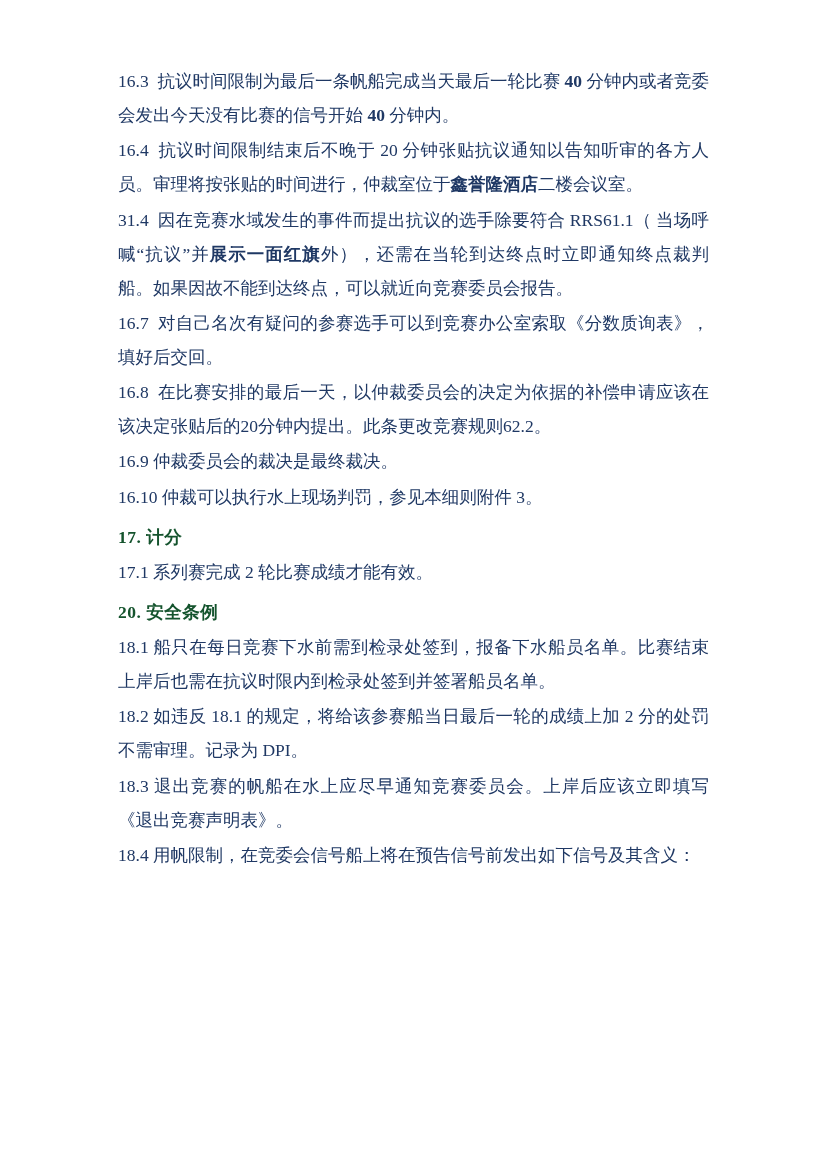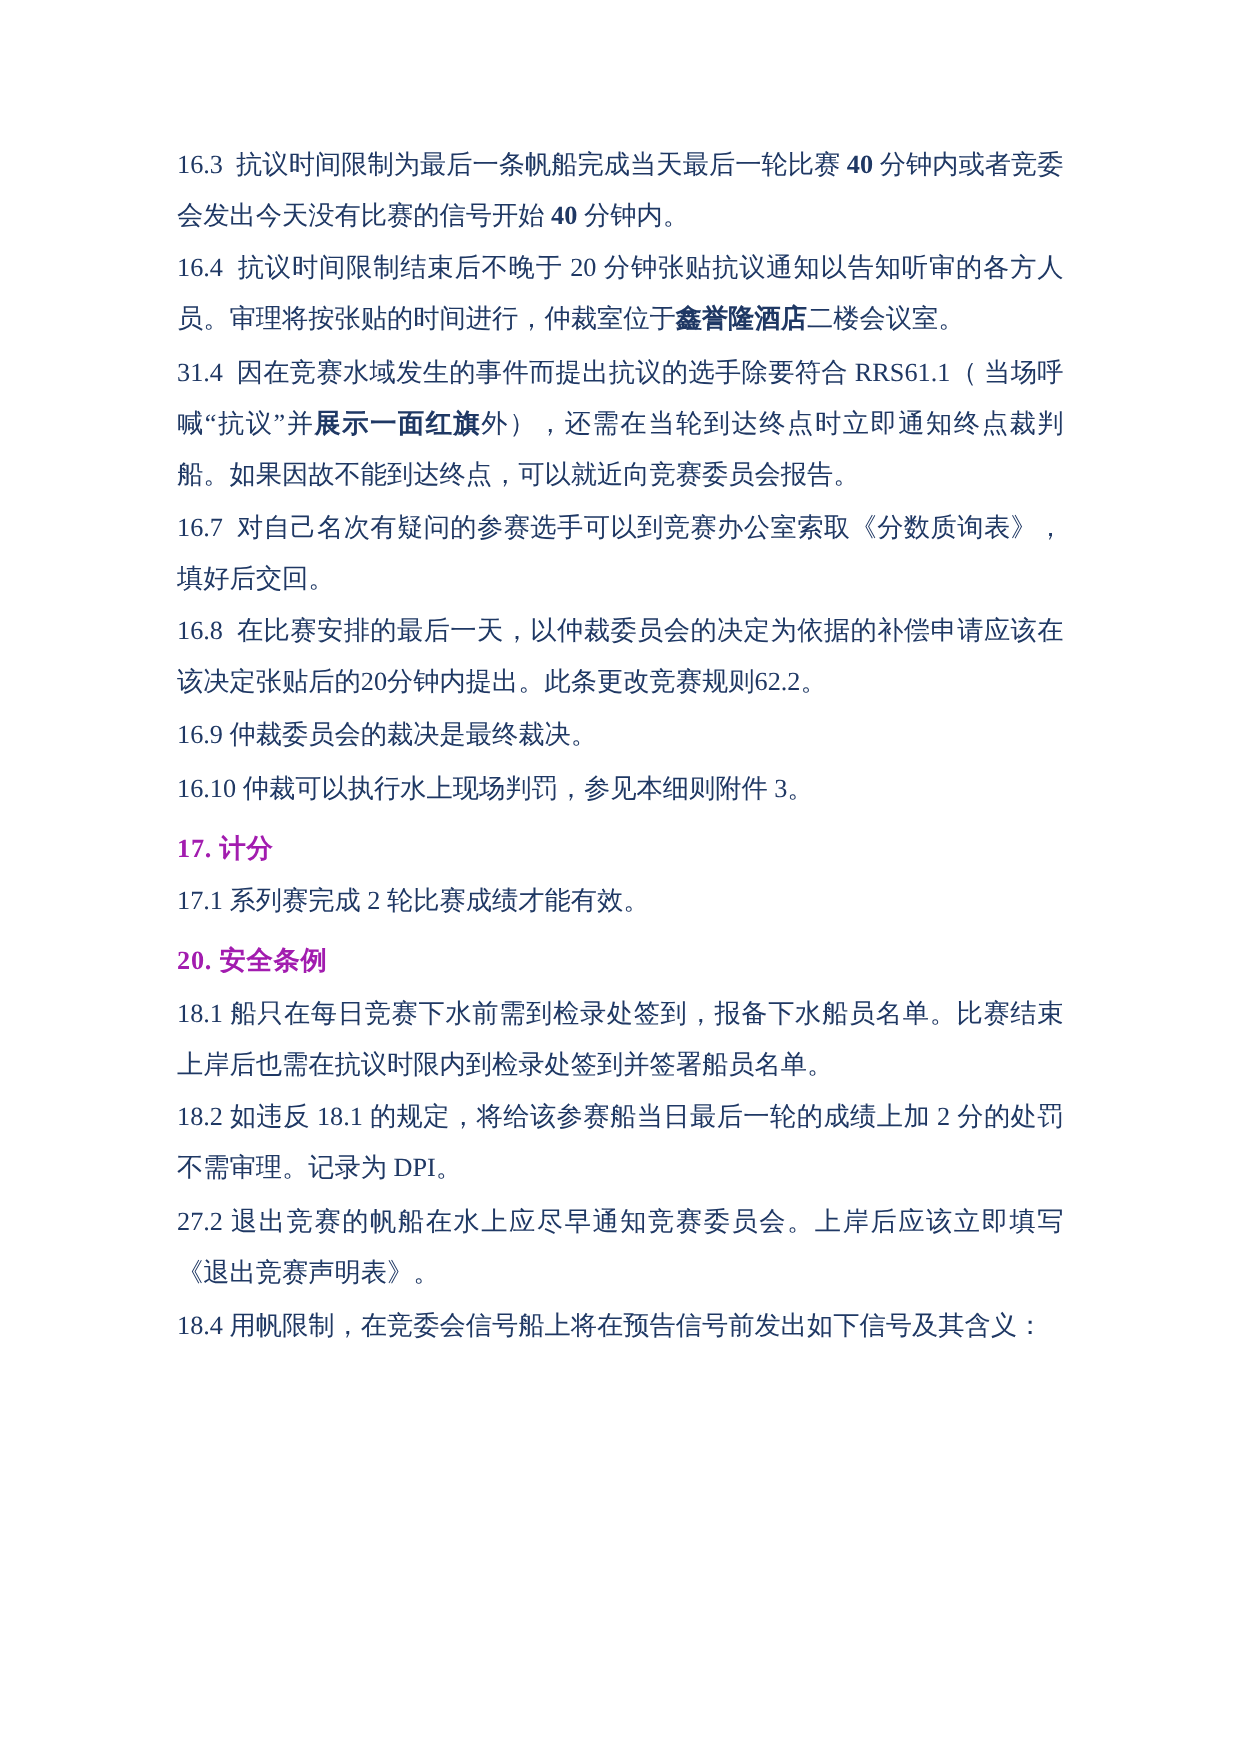--- a/index.html
+++ b/index.html
@@ -9,40 +9,40 @@
   }
   body {
     font-family: "Liberation Serif", "DejaVu Serif", serif;
   }
   .page {
     position: relative;
     width: 827px;
     height: 1169px;
     background: #ffffff;
     box-sizing: border-box;
-    padding: 92px 118px 60px 118px;
+    padding: 64px 118px 60px 118px;
     overflow: hidden;
   }
   .doc {
     color: #1F3864;
     font-size: 17.5px;
     line-height: 1.95;
     text-align: justify;
     text-justify: inter-ideograph;
   }
   p {
     margin: 0 0 1px 0;
     text-indent: 0;
   }
   .para {
     color: #1F3864;
   }
   .heading {
     font-weight: bold;
-    color: #a21caf;
+    color: #14532d;
     margin-top: 6px;
     margin-bottom: 1px;
     letter-spacing: 0.5px;
   }
   .b {
     font-weight: bold;
   }
 </style>
 </head>
 <body>
@@ -83,18 +83,18 @@
 
     <p class="para">17.1 系列赛完成 2 轮比赛成绩才能有效。</p>
 
 
     <p class="heading">20.  安全条例</p>
 
     <p class="para">18.1  船只在每日竞赛下水前需到检录处签到，报备下水船员名单。比赛结束上岸后也需在抗议时限内到检录处签到并签署船员名单。</p>
 
     <p class="para">18.2  如违反 18.1 的规定，将给该参赛船当日最后一轮的成绩上加 2 分的处罚不需审理。记录为 DPI。</p>
 
-    <p class="para">27.2  退出竞赛的帆船在水上应尽早通知竞赛委员会。上岸后应该立即填写《退出竞赛声明表》。</p>
+    <p class="para">18.3  退出竞赛的帆船在水上应尽早通知竞赛委员会。上岸后应该立即填写《退出竞赛声明表》。</p>
 
     <p class="para">18.4  用帆限制，在竞委会信号船上将在预告信号前发出如下信号及其含义：</p>
 
   </div>
 </div>
 
 </body></html>

